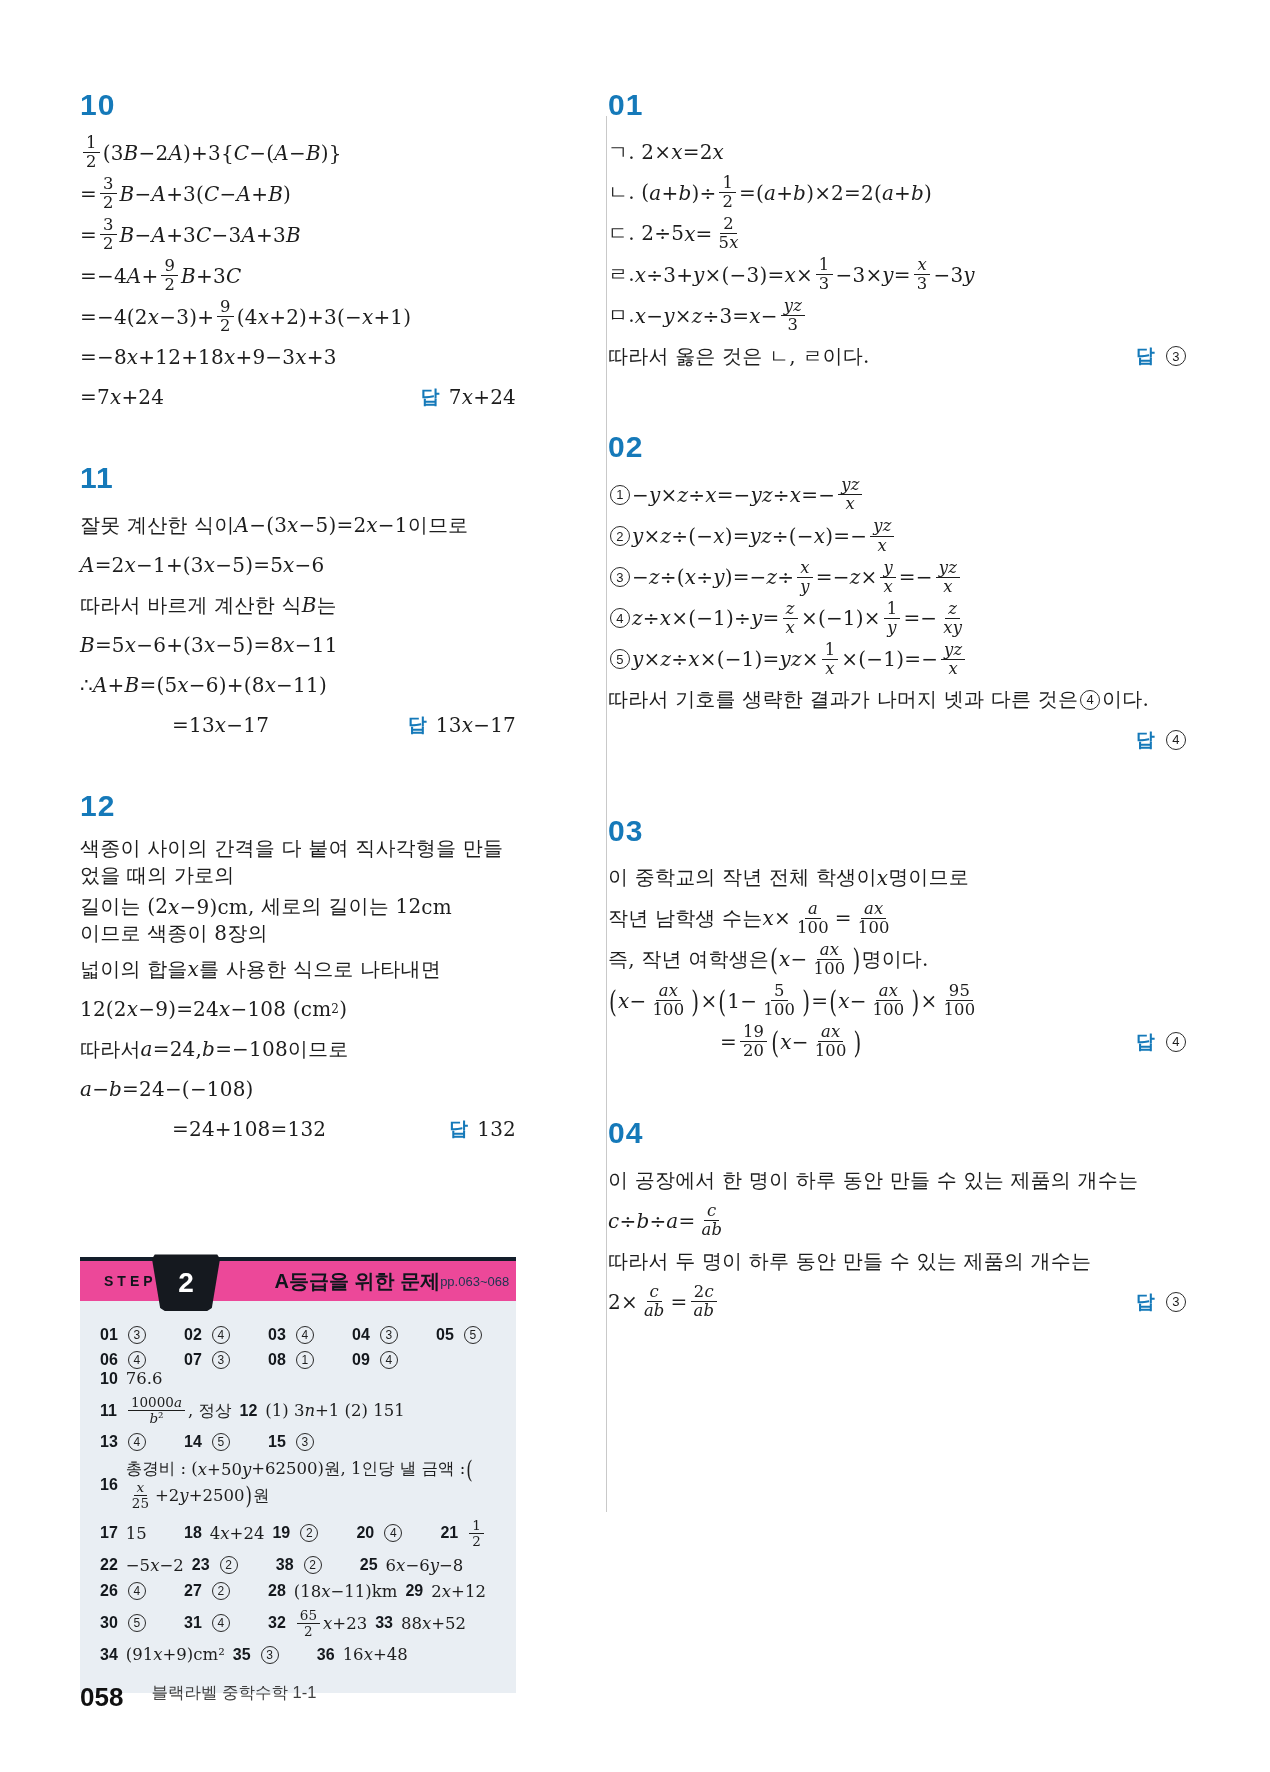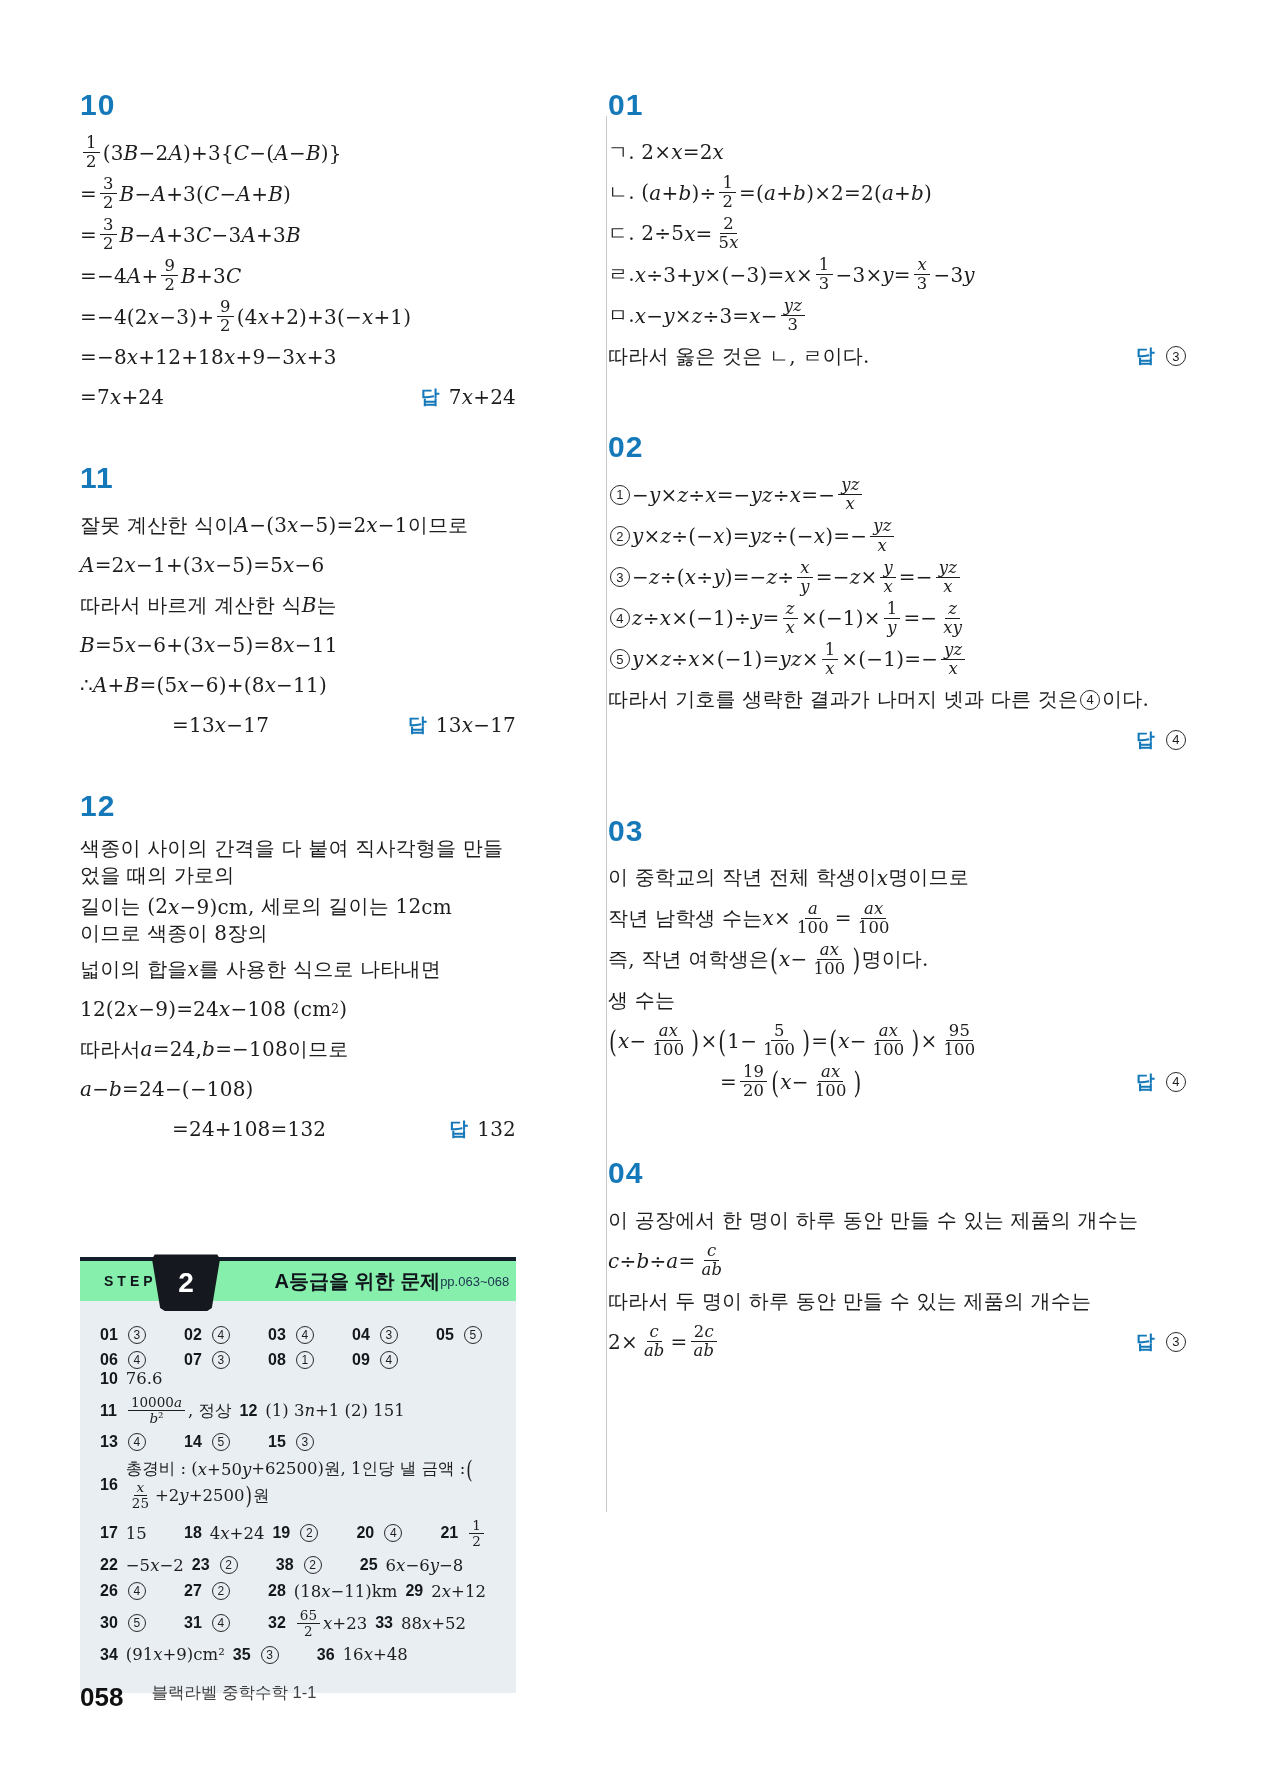--- a/index.html
+++ b/index.html
@@ -34,21 +34,21 @@
       font:13px "Liberation Sans",sans-serif;font-style:normal;margin:0 2px;}
 
   .ans{margin-left:auto;display:inline-flex;align-items:center;gap:9px;padding-left:14px;}
   .ans-label{font:700 19px "Liberation Sans",sans-serif;color:var(--accent);}
   .ans-val{display:inline-flex;align-items:center;font-family:"DejaVu Serif",serif;
            font-size:20px;color:var(--ink);}
 
   
   .step-box{margin-top:110px;width:436px;}
   .sb-head{position:relative;display:flex;align-items:center;height:44px;
-           background:#86efac;border-top:4px solid #131e2b;}
+           background:#ec4899;border-top:4px solid #131e2b;}
   .sb-step{font:700 14px "Liberation Sans",sans-serif;letter-spacing:4px;color:#10151c;margin-left:24px;}
   .sb-badge{position:absolute;left:72px;top:-7px;width:68px;height:57px;background:#15191f;
             clip-path:polygon(4% 0,96% 0,100% 8%,88% 94%,80% 100%,20% 100%,12% 94%,0 8%);
             display:flex;align-items:center;justify-content:center;}
   .sb-badge span{font:700 28px "Liberation Sans",sans-serif;color:#fff;}
   .sb-title{font:700 20px "Liberation Sans",sans-serif;color:#10151c;margin-left:118px;white-space:nowrap;}
   .sb-pages{margin-left:auto;margin-right:14px;font:13px "Liberation Sans",sans-serif;color:#1b3450;}
   .sb-body{background:#e9eef3;padding:18px 18px 22px 20px;}
   .sb-row{display:flex;flex-wrap:wrap;align-items:center;margin:7px 0;}
   .sb-ent{display:inline-flex;align-items:center;min-width:76px;margin-right:8px;}
@@ -521,23 +521,20 @@
                 <span class="fd">100</span>
               </span></span>
           </div>
           <div class="line">
             <span class="math">즉, 작년 여학생은 <span class="bp">(</span><span class="mi">x</span>−<span class="fr">
                 <span class="fn"><span class="mi">ax</span></span>
                 <span class="fd">100</span>
               </span><span class="bp">)</span>명이다.</span>
           </div>
           <div class="line">
-            <span class="math">생 수는</span>
-          </div>
-          <div class="line">
             <span class="math"><span class="bp">(</span><span class="mi">x</span>−<span class="fr">
                 <span class="fn"><span class="mi">ax</span></span>
                 <span class="fd">100</span>
               </span><span class="bp">)</span>×<span class="bp">(</span>1−<span class="fr">
                 <span class="fn">5</span>
                 <span class="fd">100</span>
               </span><span class="bp">)</span>=<span class="bp">(</span><span class="mi">x</span>−<span class="fr">
                 <span class="fn"><span class="mi">ax</span></span>
                 <span class="fd">100</span>
               </span><span class="bp">)</span>×<span class="fr">

